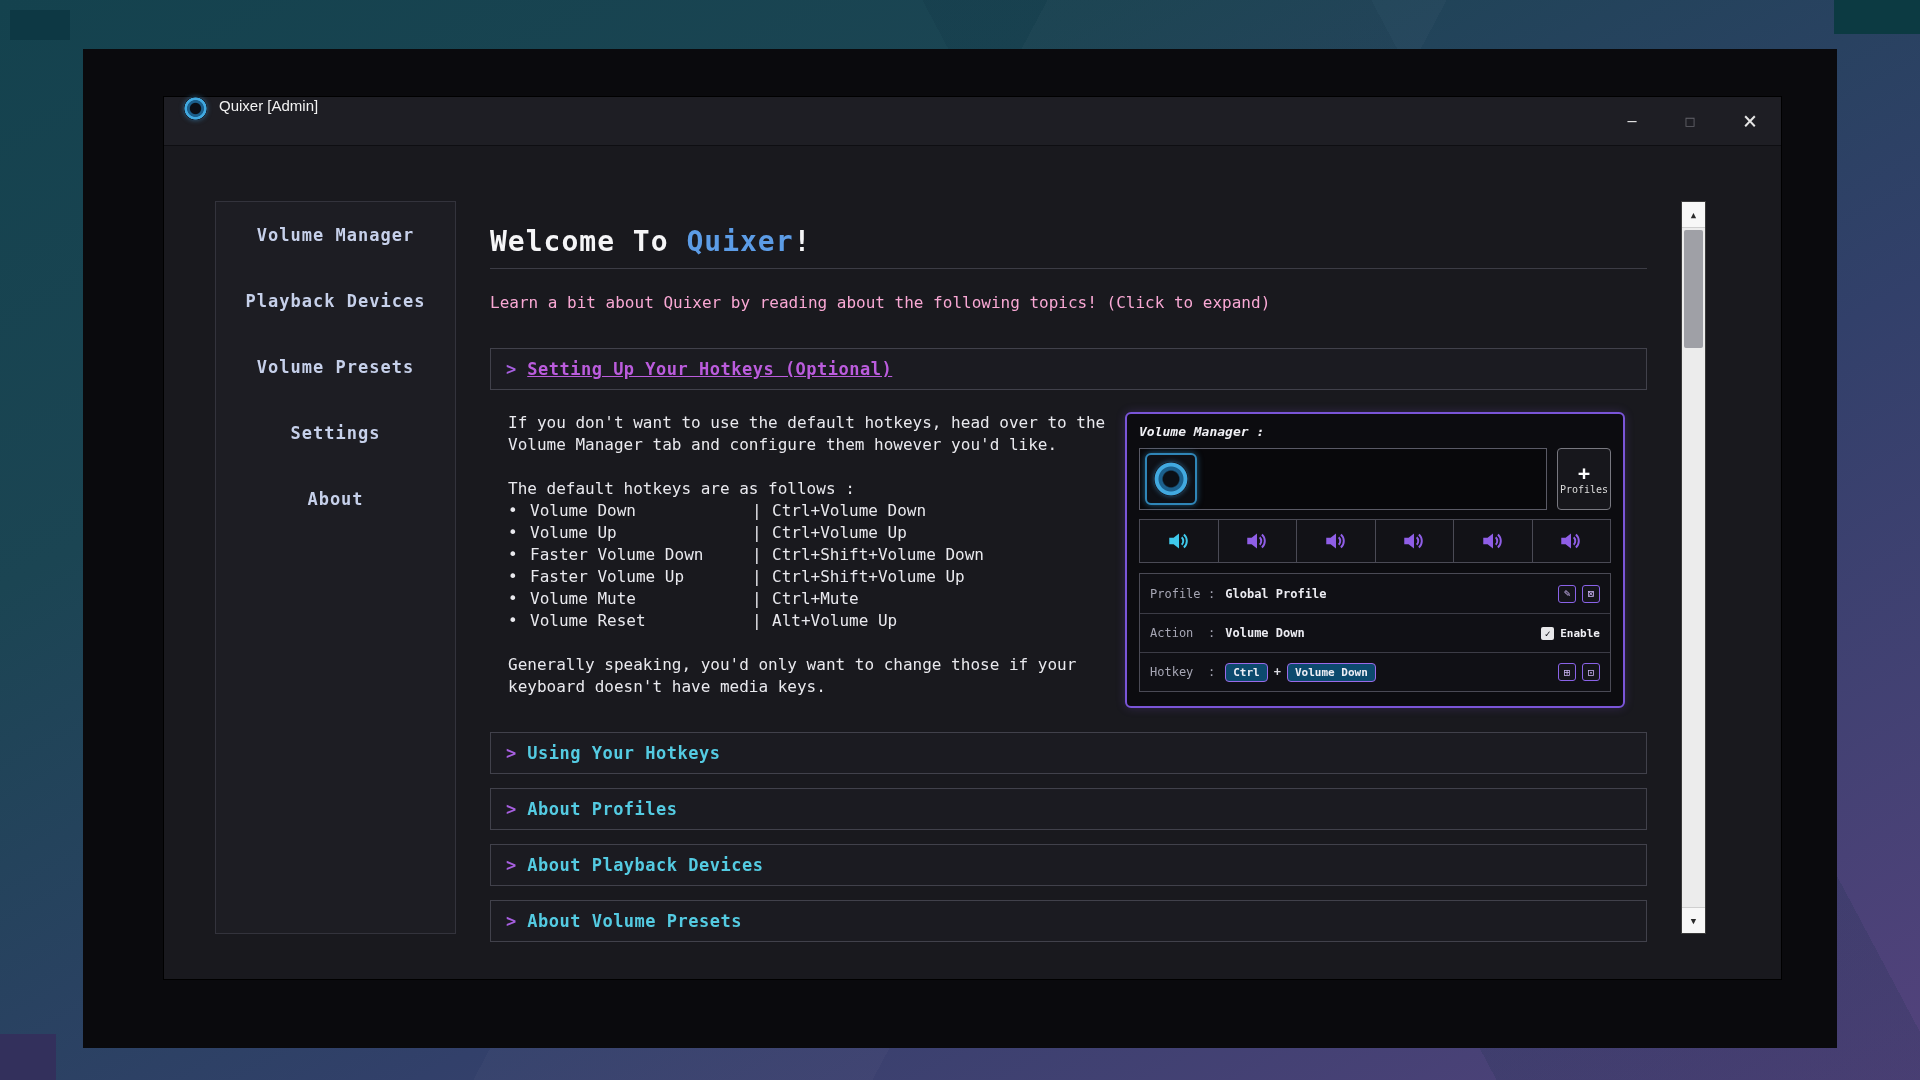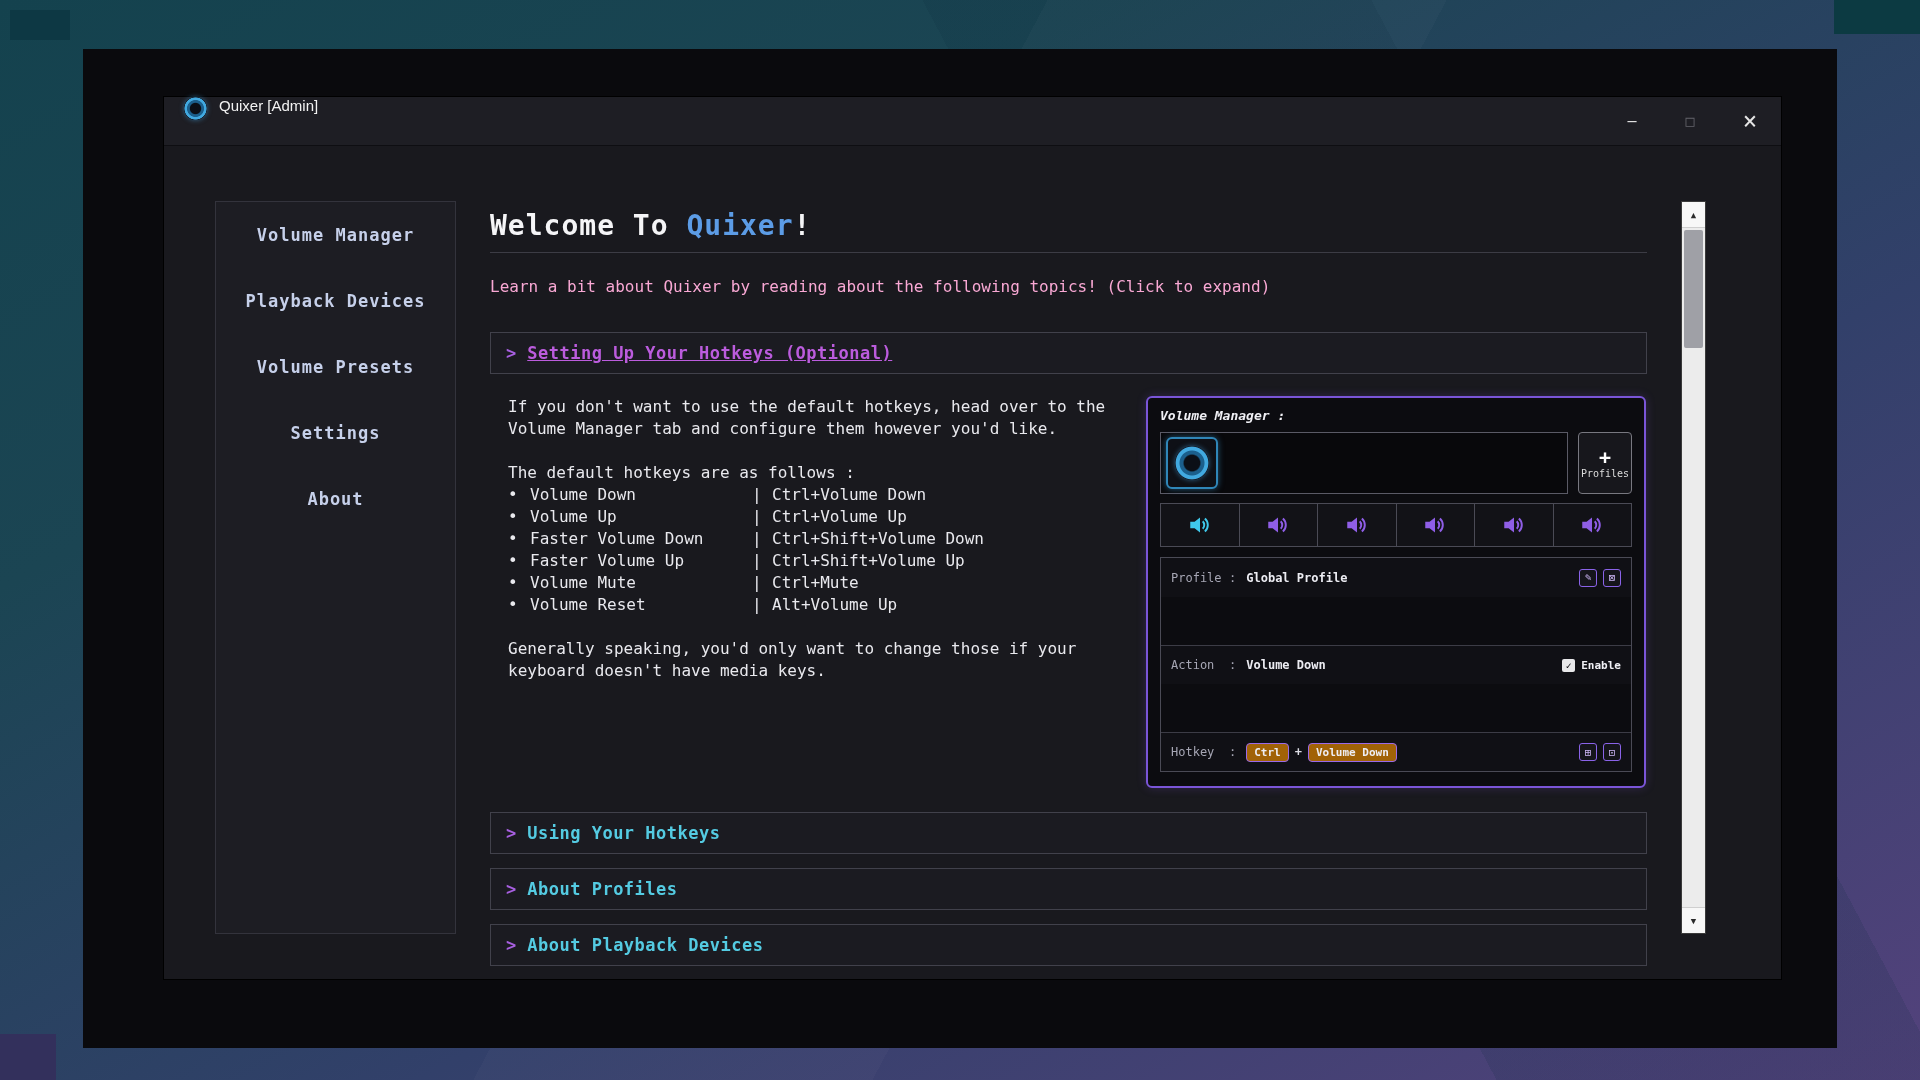--- a/index.html
+++ b/index.html
@@ -43,33 +43,33 @@
   
   .sidebar { width:241px; flex:none; background:#1d1d23; border:1px solid #33333c; display:flex; flex-direction:column; }
   .nav-item { height:66px; flex:none; display:flex; align-items:center; justify-content:center;
     font-size:17px; font-weight:bold; color:#c6d0ea; letter-spacing:1px; border:1px solid transparent; position:relative; }
   .nav-item.active { background:#25252d; border-color:#8a63e8; color:#d8e4ff; }
   .nav-tri { position:absolute; right:-1px; top:50%; transform:translateY(-50%); width:0; height:0;
     border-top:9px solid transparent; border-bottom:9px solid transparent; border-right:11px solid #0b0b0e; }
 
   
   .main { flex:1; min-width:0; }
-  h1.page-title { margin:8px 0 10px; font-size:28px; letter-spacing:1px; color:#f5f5f7; font-weight:bold; }
+  h1.page-title { margin:24px 0 10px; font-size:28px; letter-spacing:1px; color:#f5f5f7; font-weight:bold; }
   .brand { color:#5c9ce6; }
   .divider { border-top:1px solid #3c3c45; margin-bottom:24px; }
   .subtitle { font-size:16px; color:#f9a8d4; margin-bottom:36px; }
 
   .acc-header { border:1px solid #41414b; background:#1b1b21; padding:10px 15px; font-size:17px; font-weight:bold;
     display:flex; align-items:center; gap:11px; cursor:pointer; }
   .acc-header .chev { color:#a75fe0; }
   .acc-header.open .acc-label { color:#bb5cdd; text-decoration:underline; letter-spacing:.5px; }
   .acc-header.closed .acc-label { color:#54cbe2; letter-spacing:.5px; }
   .collapsed-list .acc-header { margin-bottom:14px; }
 
-  .acc-body { display:flex; gap:33px; padding:22px 0 24px 18px; }
+  .acc-body { display:flex; gap:12px; padding:22px 0 24px 18px; }
   .acc-text { width:605px; flex:none; font-size:16px; line-height:22px; color:#e9e9ee; }
   .acc-text .para { margin-bottom:22px; }
   .hk-list { margin-bottom:22px; }
   .hk-row { display:flex; line-height:22px; }
   .hk-left { width:244px; flex:none; display:flex; }
   .hk-bullet { width:22px; flex:none; }
   .hk-pipe { width:20px; flex:none; }
 
   
   .demo { width:500px; flex:none; align-self:flex-start; border:2px solid #7a55d8; border-radius:6px;
@@ -82,31 +82,31 @@
   .demo-add { width:54px; flex:none; border:1px solid #787880; border-radius:4px; background:#17171c;
     display:flex; flex-direction:column; align-items:center; justify-content:center; gap:2px; }
   .demo-plus { font-size:20px; line-height:18px; color:#fff; font-weight:bold; }
   .demo-add-label { font-size:10px; color:#ddd; }
   .demo-speakers { display:flex; margin-top:9px; border:1px solid #4a4a55; }
   .spk { flex:1; height:42px; display:flex; align-items:center; justify-content:center; background:#121217; color:#8f5ee6; }
   .spk + .spk { border-left:1px solid #4a4a55; }
   .spk.on { color:#3fc9ec; }
   .demo-details { margin-top:10px; border:1px solid #4a4a55; }
   .drow { height:39px; display:flex; align-items:center; padding:0 10px; background:#101015; }
-  .drow + .drow { border-top:1px solid #3c3c46;margin-top:48px; }
+  .drow + .drow { border-top:1px solid #3c3c46; }
   .dlabel { color:#a6a6b4; font-size:12px; width:58px; flex:none; }
   .dcolon { color:#a6a6b4; font-size:12px; margin-right:10px; }
   .dvalue { color:#ececf2; font-size:12px; font-weight:bold; }
   .dright { margin-left:auto; display:flex; align-items:center; gap:6px; }
   .dicon { width:18px; height:18px; border:1px solid #8a63e8; border-radius:3px; color:#cdb6f5; background:#15151b;
     font-size:11px; display:flex; align-items:center; justify-content:center; }
   .dcheck { width:13px; height:13px; background:#e8e8ea; color:#15151a; border-radius:2px; font-size:10px;
     display:flex; align-items:center; justify-content:center; font-weight:bold; }
   .denable { font-size:11px; color:#f0f0f5; font-weight:bold; }
-  .kpill { border:1px solid #9a6ae8; border-radius:4px; background:#a16207; color:#eeeef5; font-size:11px;
+  .kpill { border:1px solid #9a6ae8; border-radius:4px; background:#0c4a6e; color:#eeeef5; font-size:11px;
     font-weight:bold; padding:2px 7px; }
   .kplus { color:#dcdce4; font-size:12px; margin:0 6px; font-weight:bold; }
 
   
   .scrollbar { width:25px; flex:none; background:#ececec; border:1px solid #3a3a3a; position:relative; }
   .sb-btn { position:absolute; left:0; right:0; height:26px; background:#f7f7f7; color:#2a2a2a;
     display:flex; align-items:center; justify-content:center; font-size:9px; }
   .sb-up { top:0; border-bottom:1px solid #cfcfcf; }
   .sb-down { bottom:0; border-top:1px solid #cfcfcf; }
   .sb-thumb { position:absolute; left:2px; right:2px; top:28px; height:118px; background:#9fa0a6; border-radius:2px; }

